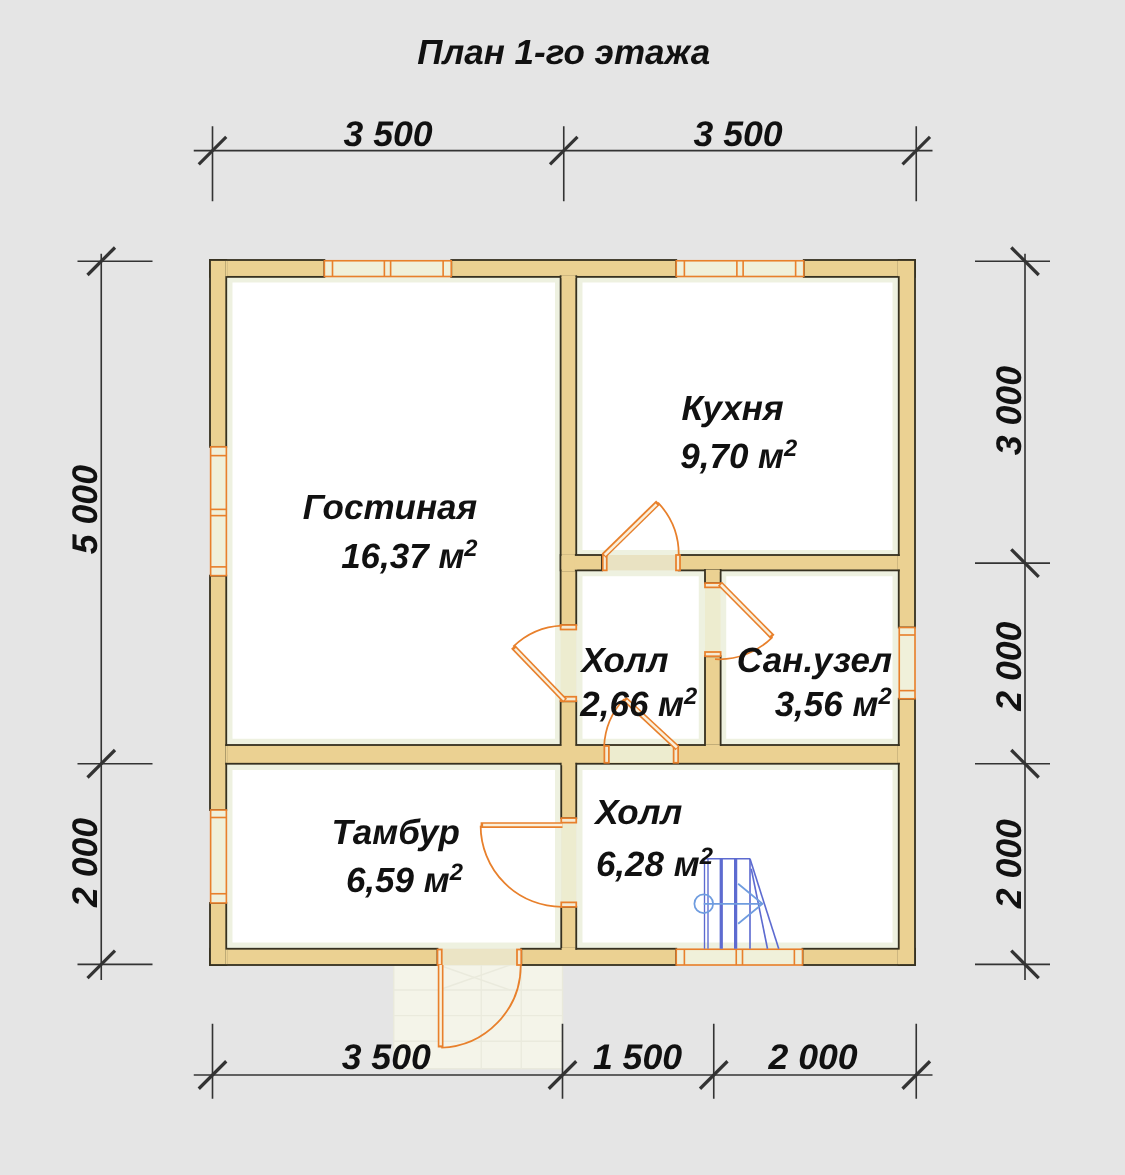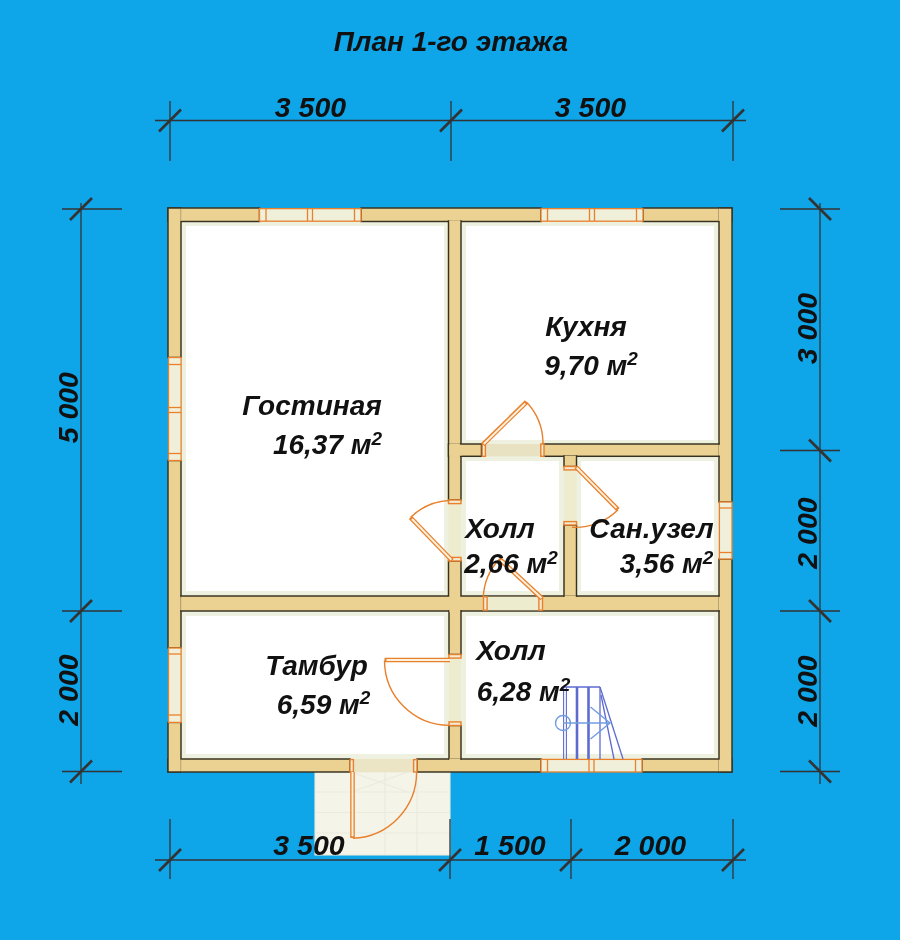--- a/index.html
+++ b/index.html
@@ -1,16 +1,16 @@
 <!DOCTYPE html>
 <html><head>
 <meta charset="utf-8">
 <style>
 html,body{margin:0;padding:0;background:#fff;}
-#page{position:relative;width:900px;height:940px;background:#0ea5e9;overflow:hidden;}
+#page{position:relative;width:900px;height:940px;background:#e5e5e5;overflow:hidden;}
 svg{display:block;}
 text{font-family:"Liberation Sans",sans-serif;font-weight:bold;font-style:italic;fill:#111;}
 </style>
 </head>
 <body>
 <div id="page">
 <svg width="900" height="940" viewBox="0 0 900 940" xmlns="http://www.w3.org/2000/svg">
 
 <text x="451" y="51" font-size="28" text-anchor="middle">План 1-го этажа</text>
 

